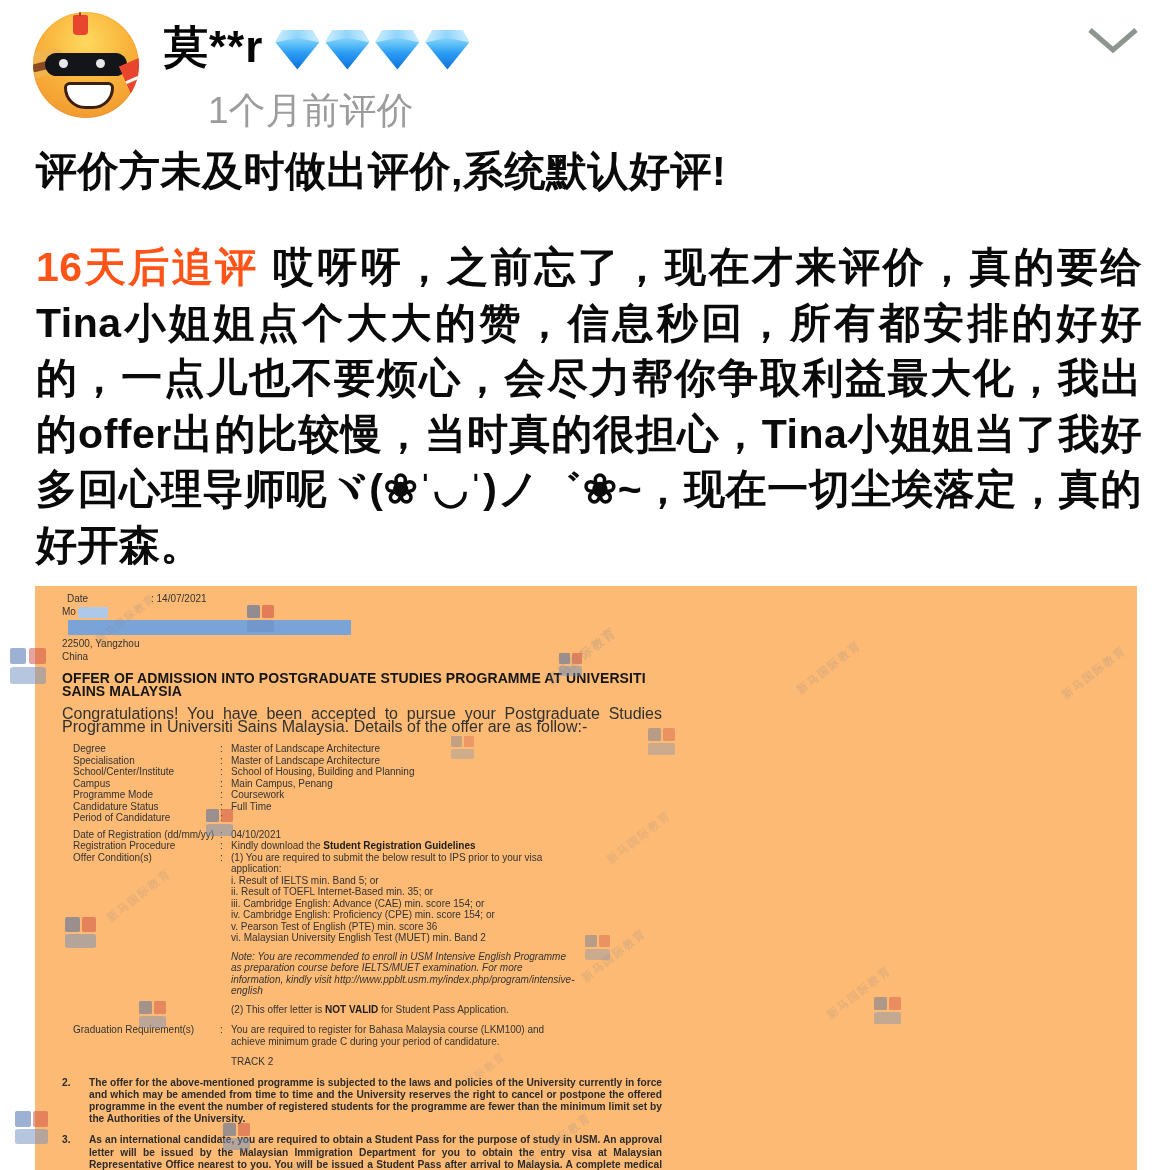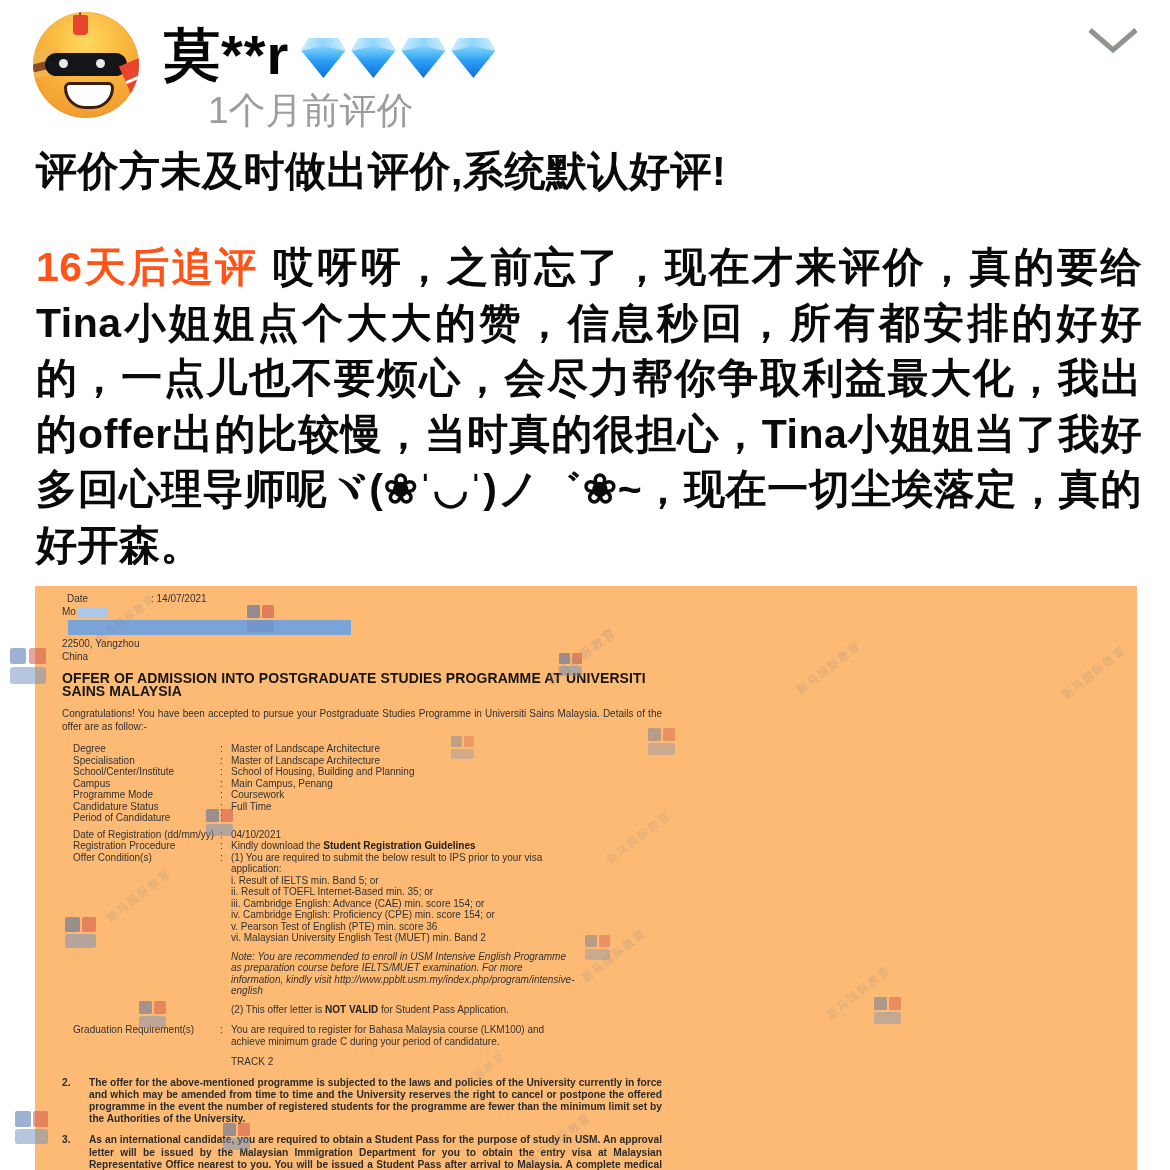--- a/index.html
+++ b/index.html
@@ -15,21 +15,21 @@
   .av-burger{position:absolute;left:-3%;top:36%;width:30%;height:10%;background:#f0b54e;border-radius:8px 8px 2px 2px;transform:rotate(-14deg);box-shadow:0 8px 0 #8a4a22,0 14px 0 #f0b54e;}
   .av-glasses{position:absolute;left:11%;top:39%;width:78%;height:21%;background:#141518;border-radius:14px;}
   .av-glint{position:absolute;width:9px;height:9px;border-radius:50%;background:#fff;opacity:.9;}
   .av-smile{position:absolute;left:29%;top:66%;width:42%;height:20%;background:#fff;
             border:3px solid #3d1f0e;border-radius:8px 8px 30px 30px;}
   .av-ribbon{position:absolute;right:-7%;top:33%;width:21%;height:55%;background:#e8452f;border-radius:4px;
              transform:rotate(-24deg);
              background-image:repeating-linear-gradient(180deg,#e8452f 0 9px,#ffffff 9px 12px,#e8452f 12px 21px);
              background-clip:content-box;padding-top:14px;box-sizing:border-box;}
   .name-row{position:absolute;left:164px;top:18px;display:flex;align-items:center;gap:12px;}
-  .username{font-size:56px;font-weight:800;color:#050505;letter-spacing:1px;}
+  .username{font-size:44px;font-weight:800;color:#050505;letter-spacing:1px;}
   .badges{display:flex;gap:6px;align-items:center;margin-top:4px;}
   .diamond{position:relative;width:44px;height:40px;display:inline-block;
            background:linear-gradient(180deg,#b9e6fc 0%,#62c3f8 34%,#2b9cf4 58%,#0d6fd8 100%);
            clip-path:polygon(50% 100%,0 32%,16% 0,84% 0,100% 32%);}
   .diamond::after{content:"";position:absolute;left:0;top:0;width:100%;height:34%;
            background:linear-gradient(90deg,#d9f2fe,#8fd4fa 50%,#d9f2fe);
            clip-path:polygon(0 95%,16% 0,84% 0,100% 95%,50% 60%);opacity:.85;}
   .time{position:absolute;left:164px;top:86px;font-size:37px;color:#9c9c9c;margin-left:44px;}
   .chevron{position:absolute;left:1086px;top:26px;}
 
@@ -42,21 +42,21 @@
   
   .doc{position:absolute;left:35px;top:586px;width:1102px;height:584px;background:#fdba74;overflow:hidden;
        color:#333;filter:blur(.24px);}
   .doc-inner{margin:6px 0 0 27px;width:604px;font-size:10px;}
   .d-line{line-height:13px;}
   .d-datelabel{display:inline-block;width:84px;padding-left:5px;}
   .d-mini-bar{display:inline-block;width:30px;height:11px;background:#adc8e8;vertical-align:middle;margin-left:2px;border-radius:1px;}
   .d-long-bar{width:283px;height:15px;background:#7aa3d8;margin:2px 0 3px 6px;border-radius:1px;}
   .d-addr{line-height:12.5px;}
   .d-heading{margin-top:9px;font-size:14px;font-weight:700;color:#151515;line-height:13px;letter-spacing:.1px;}
-  .d-intro{margin-top:9px;width:600px;text-align:justify;line-height:13px;font-size:10px;color:#313131;}
+  .d-intro{margin-top:9px;width:600px;text-align:justify;line-height:13px;font-size:16px;color:#313131;}
   .d-details{margin-top:10px;}
   .d-row{display:flex;}
   .d-lbl{width:147px;padding-left:11px;flex:none;line-height:11.5px;color:#333;}
   .d-colon{width:11px;flex:none;line-height:11.5px;}
   .d-val{flex:1;}
   .d-vline{line-height:11.5px;color:#333;}
   .d-row.note .d-val{max-width:352px;}
   .d-gap{width:100%;}
   .d-para{margin-top:9px;width:600px;text-align:justify;line-height:12.2px;font-size:10.2px;
           font-weight:700;color:#2b2b2b;display:flex;}

